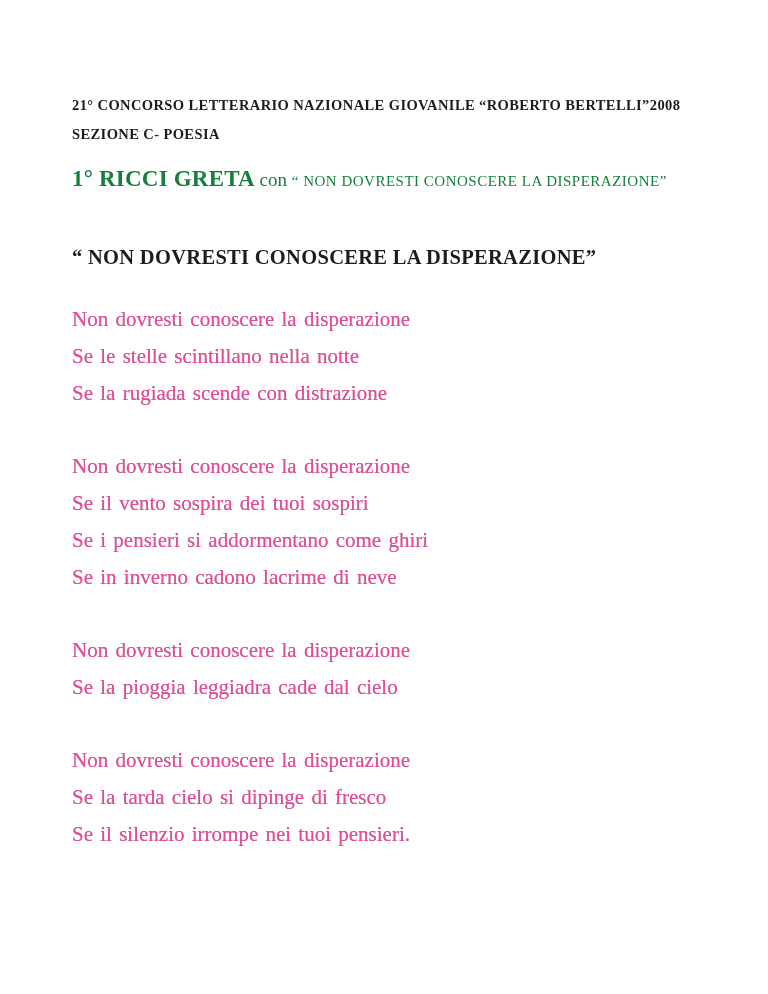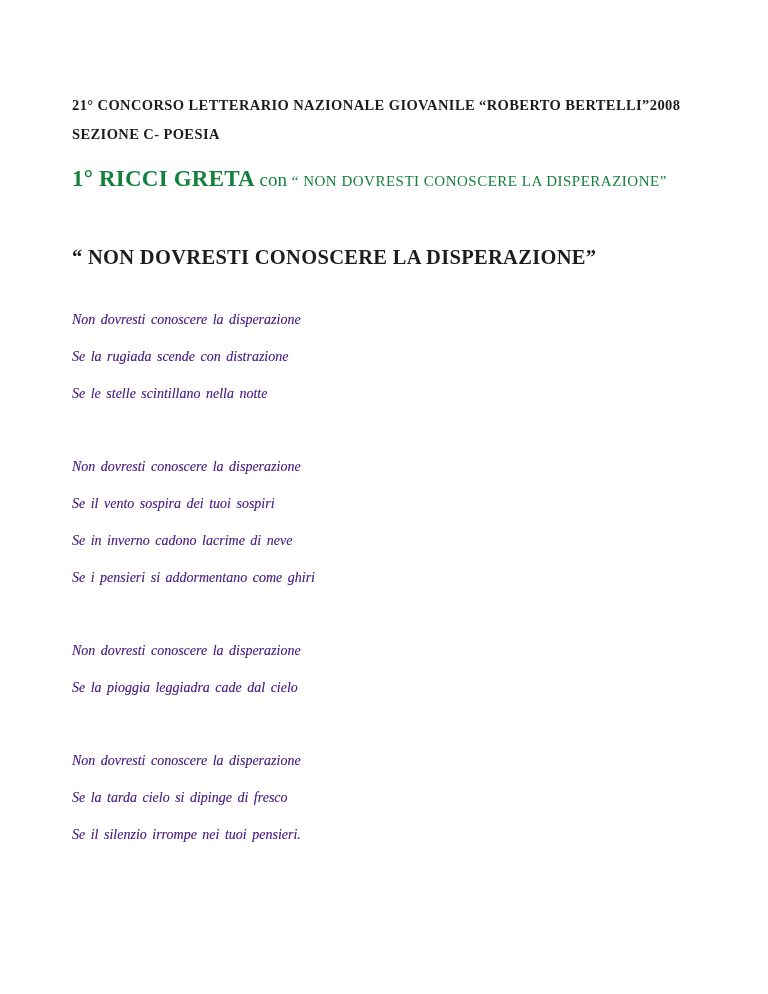--- a/index.html
+++ b/index.html
@@ -64,24 +64,23 @@
   .poem {
     position: absolute;
     left: 72px;
     top: 269px;
     right: 40px;
   }
   .stanza {
     margin: 0 0 36px 0;
   }
   .poem-line {
-    font-style: italic;
-    font-size: 14px;
+    font-size: 21px;
     line-height: 37px;
-    color: #4c1d95;
+    color: #ec4899;
     word-spacing: 2px;
     white-space: nowrap;
     text-shadow: 0 0 0.6px rgba(40,40,40,0.45);
   }
 </style>
 </head>
 <body>
 
 <div class="page">
 
@@ -92,29 +91,29 @@
   <div class="award-line">
     <span class="award-rank">1° RICCI GRETA</span><span class="award-connector"> con </span><span class="award-work-title">“ NON DOVRESTI CONOSCERE LA DISPERAZIONE”</span>
   </div>
 
   <div class="poem-title">“ NON DOVRESTI CONOSCERE LA DISPERAZIONE”</div>
 
   <div class="poem">
 
     <div class="stanza">
       <div class="poem-line">Non dovresti conoscere la disperazione</div>
+      <div class="poem-line">Se le stelle scintillano nella notte</div>
       <div class="poem-line">Se la rugiada scende con distrazione</div>
-      <div class="poem-line">Se le stelle scintillano nella notte</div>
     </div>
 
     <div class="stanza">
       <div class="poem-line">Non dovresti conoscere la disperazione</div>
       <div class="poem-line">Se il vento sospira dei tuoi sospiri</div>
+      <div class="poem-line">Se i pensieri si addormentano come ghiri</div>
       <div class="poem-line">Se in inverno cadono lacrime di neve</div>
-      <div class="poem-line">Se i pensieri si addormentano come ghiri</div>
     </div>
 
     <div class="stanza">
       <div class="poem-line">Non dovresti conoscere la disperazione</div>
       <div class="poem-line">Se la pioggia leggiadra cade dal cielo</div>
     </div>
 
     <div class="stanza">
       <div class="poem-line">Non dovresti conoscere la disperazione</div>
       <div class="poem-line">Se la tarda cielo si dipinge di fresco</div>

